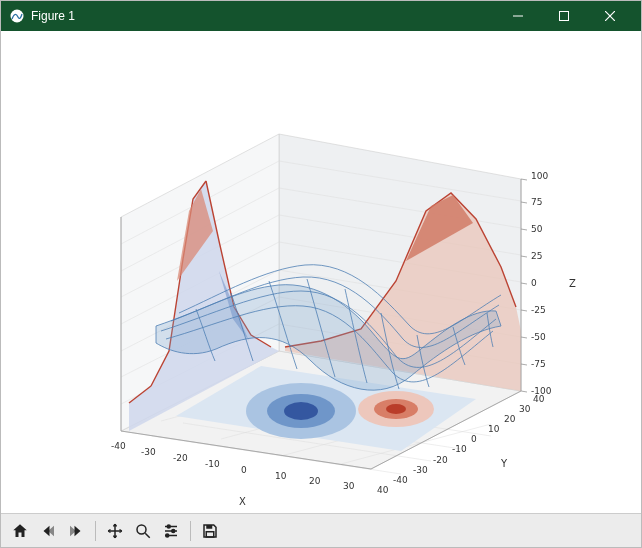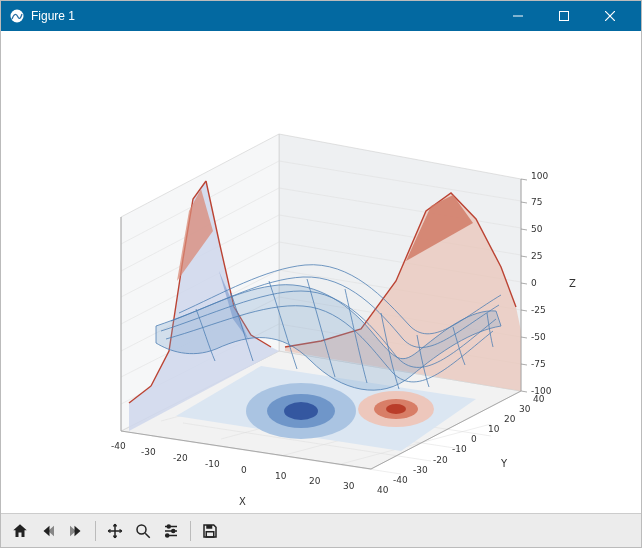--- a/index.html
+++ b/index.html
@@ -1,17 +1,17 @@
 <!DOCTYPE html>
 <html><head>
 <meta charset="utf-8">
 <style>
   * { box-sizing: border-box; margin: 0; padding: 0; }
   body { font-family: "Segoe UI", Arial, sans-serif; font-size: 12px; background: #fff; width: 642px; height: 548px; overflow: hidden; border: 1px solid #bbb; }
-  .titlebar { height: 30px; background: #0369a1; color: #fff; display: flex; align-items: center; padding: 0 8px; }
+  .titlebar { height: 30px; background: #14532d; color: #fff; display: flex; align-items: center; padding: 0 8px; }
   .tb-icon { width: 16px; height: 16px; margin-right: 6px; display:inline-block; }
   .tb-title { flex: 1; font-size: 12px; }
   .tb-btn { width: 46px; height: 30px; display:flex; align-items:center; justify-content:center; color:#fff; }
   .tb-btn svg { stroke:#fff; }
   .canvas { width: 100%; height: calc(100% - 30px - 34px); background: #fff; position: relative; }
   .plot { position:absolute; inset:0; }
   .toolbar { height: 34px; background: #ececec; border-top: 1px solid #ccc; display:flex; align-items:center; padding: 0 6px; gap: 2px; }
   .tbtn { width: 26px; height: 26px; display:flex; align-items:center; justify-content:center; color:#222; }
   .tsep { width:1px; height:20px; background:#bbb; margin:0 4px; }
   .axis-label { font-size: 10px; fill: #333; font-family: "DejaVu Sans", Arial, sans-serif; }

